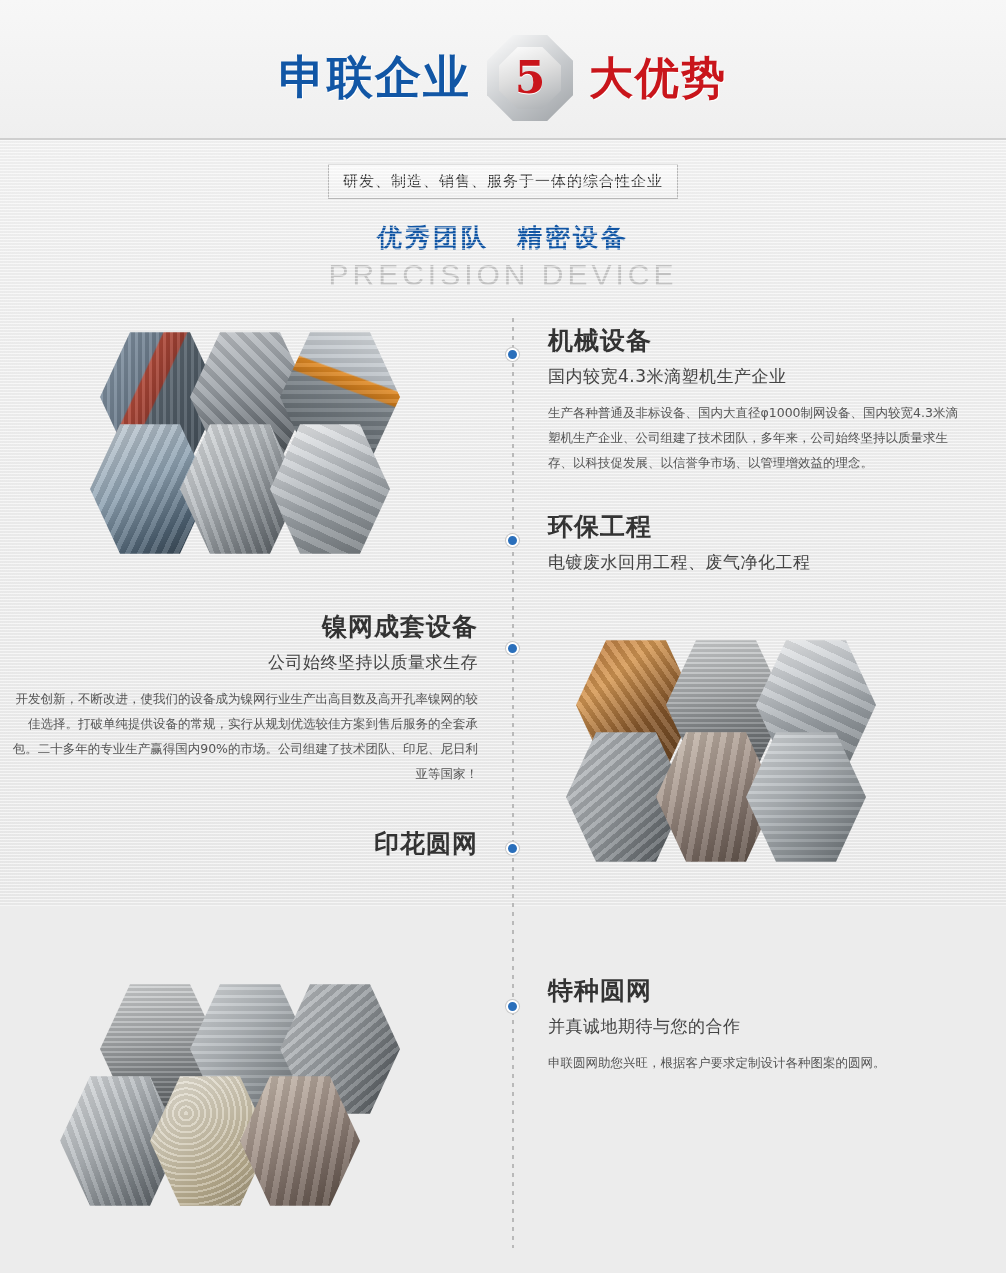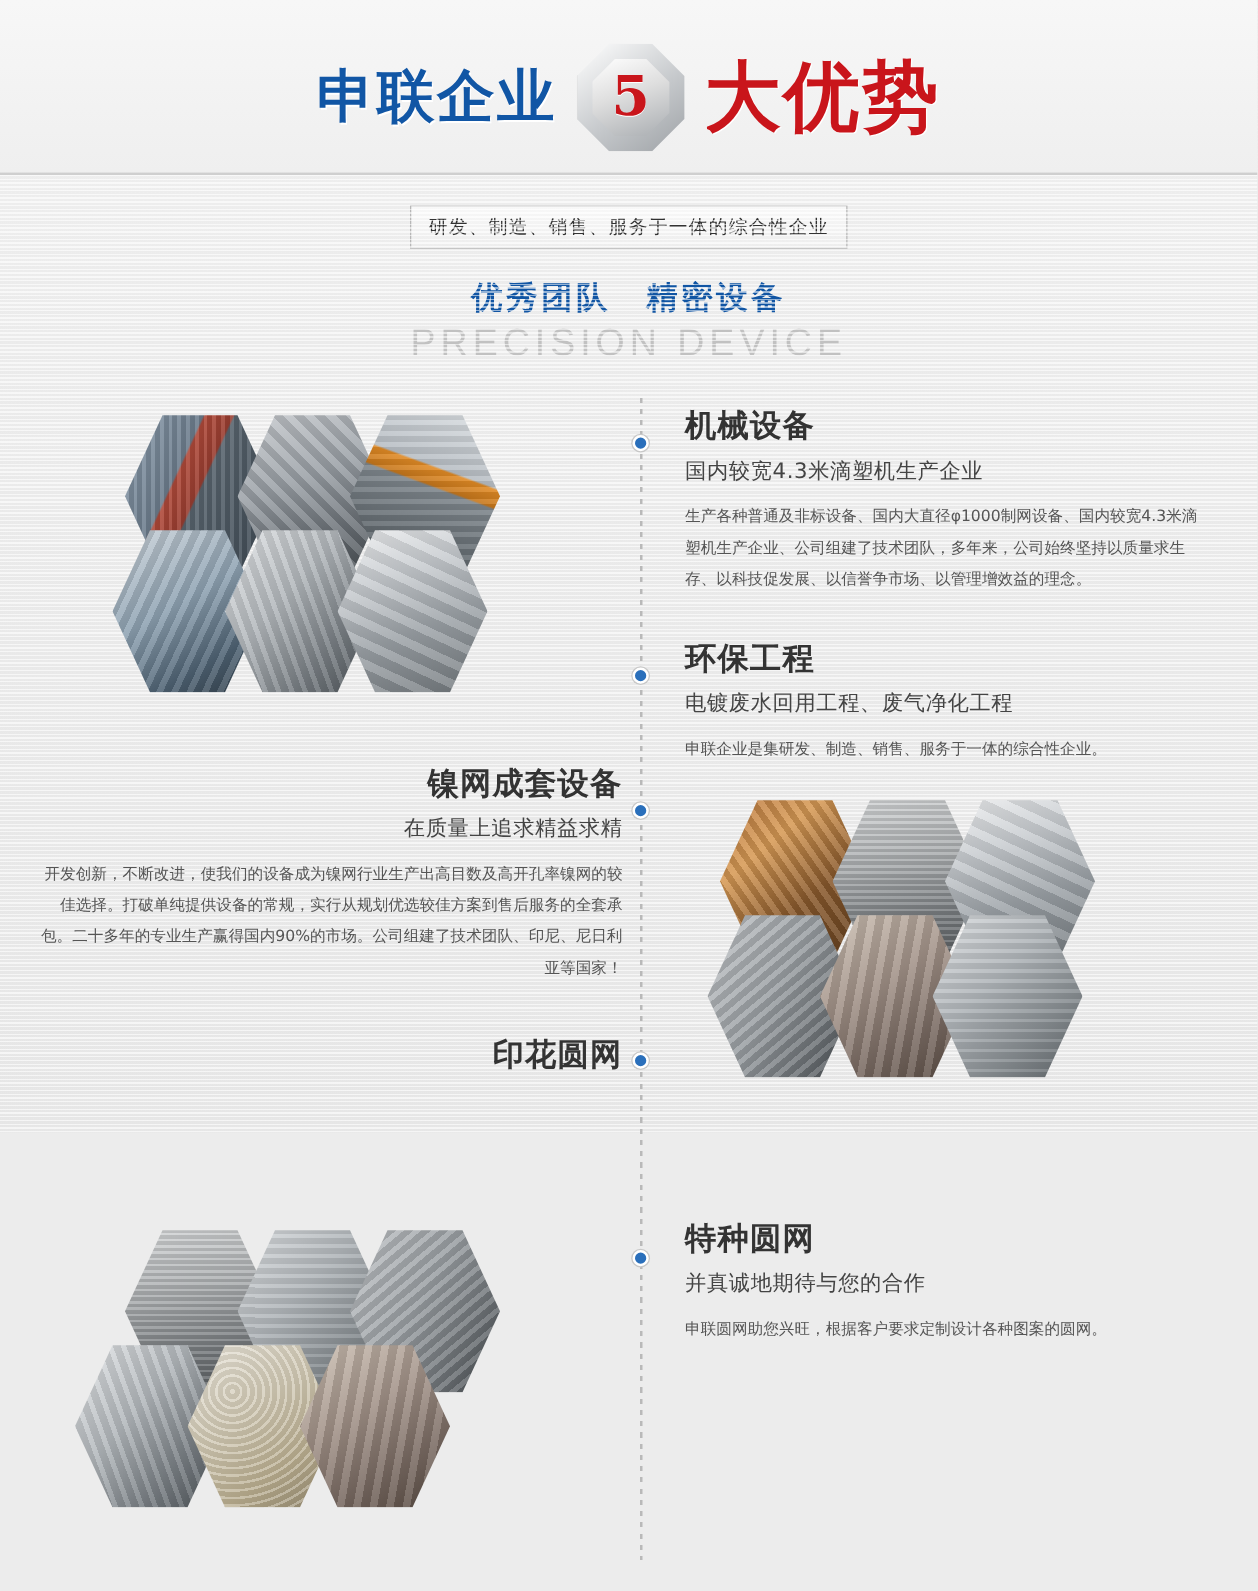--- a/index.html
+++ b/index.html
@@ -41,21 +41,21 @@
     background: linear-gradient(180deg,#f7f7f7,#efefef);
   }
   .header .t-blue {
     font-size: 46px;
     font-weight: bold;
     color: #1156a5;
     letter-spacing: 2px;
     text-shadow: 1px 1px 0 #fff;
   }
   .header .t-red {
-    font-size: 61px;
+    font-size: 44px;
     font-weight: bold;
     color: #c9151b;
     letter-spacing: 2px;
     text-shadow: 1px 1px 0 #fff;
   }
   .badge-wrap {
     position: relative;
     width: 86px;
     height: 86px;
     margin: 0 6px;
@@ -158,21 +158,21 @@
     color: #444;
     letter-spacing: .5px;
   }
   .t-body {
     margin-top: 12px;
     font-size: 12.5px;
     line-height: 2.0;
     color: #555;
   }
   .right-col { left: 548px; width: 412px; text-align: left; }
-  .left-col  { left: 10px;  width: 468px; text-align: right; margin-left: 20px; }
+  .left-col  { left: 10px;  width: 468px; text-align: right; }
 
   
   .hexgroup { position: absolute; }
   .hex {
     position: absolute;
     clip-path: polygon(25% 3%, 75% 3%, 100% 50%, 75% 97%, 25% 97%, 0% 50%);
     background-size: cover;
     background-position: center;
     box-shadow: 0 0 1px rgba(0,0,0,.3);
   }
@@ -268,26 +268,25 @@
 
     <div class="block right-col" style="top:6px;">
       <div class="t-head">机械设备</div>
       <div class="t-sub">国内较宽4.3米滴塑机生产企业</div>
       <div class="t-body">生产各种普通及非标设备、国内大直径φ1000制网设备、国内较宽4.3米滴塑机生产企业、公司组建了技术团队，多年来，公司始终坚持以质量求生存、以科技促发展、以信誉争市场、以管理增效益的理念。</div>
     </div>
 
     <div class="block right-col" style="top:192px;">
       <div class="t-head">环保工程</div>
       <div class="t-sub">电镀废水回用工程、废气净化工程</div>
-      <div class="t-body">申联企业是集研发、制造、销售、服务于一体的综合性企业。</div>
     </div>
 
     <div class="block left-col" style="top:292px;">
       <div class="t-head">镍网成套设备</div>
-      <div class="t-sub">在质量上追求精益求精</div>
+      <div class="t-sub">公司始终坚持以质量求生存</div>
       <div class="t-body">开发创新，不断改进，使我们的设备成为镍网行业生产出高目数及高开孔率镍网的较佳选择。打破单纯提供设备的常规，实行从规划优选较佳方案到售后服务的全套承包。二十多年的专业生产赢得国内90%的市场。公司组建了技术团队、印尼、尼日利亚等国家！</div>
     </div>
 
     <div class="block left-col" style="top:509px;">
       <div class="t-head">印花圆网</div>
     </div>
 
     <div class="hexgroup" style="left:566px; top:318px; width:340px; height:270px;">
       <div class="hex ph7" style="left:10px;  top:0px;  width:120px; height:138px;"></div>
       <div class="hex ph8" style="left:100px; top:0px;  width:120px; height:138px;"></div>

